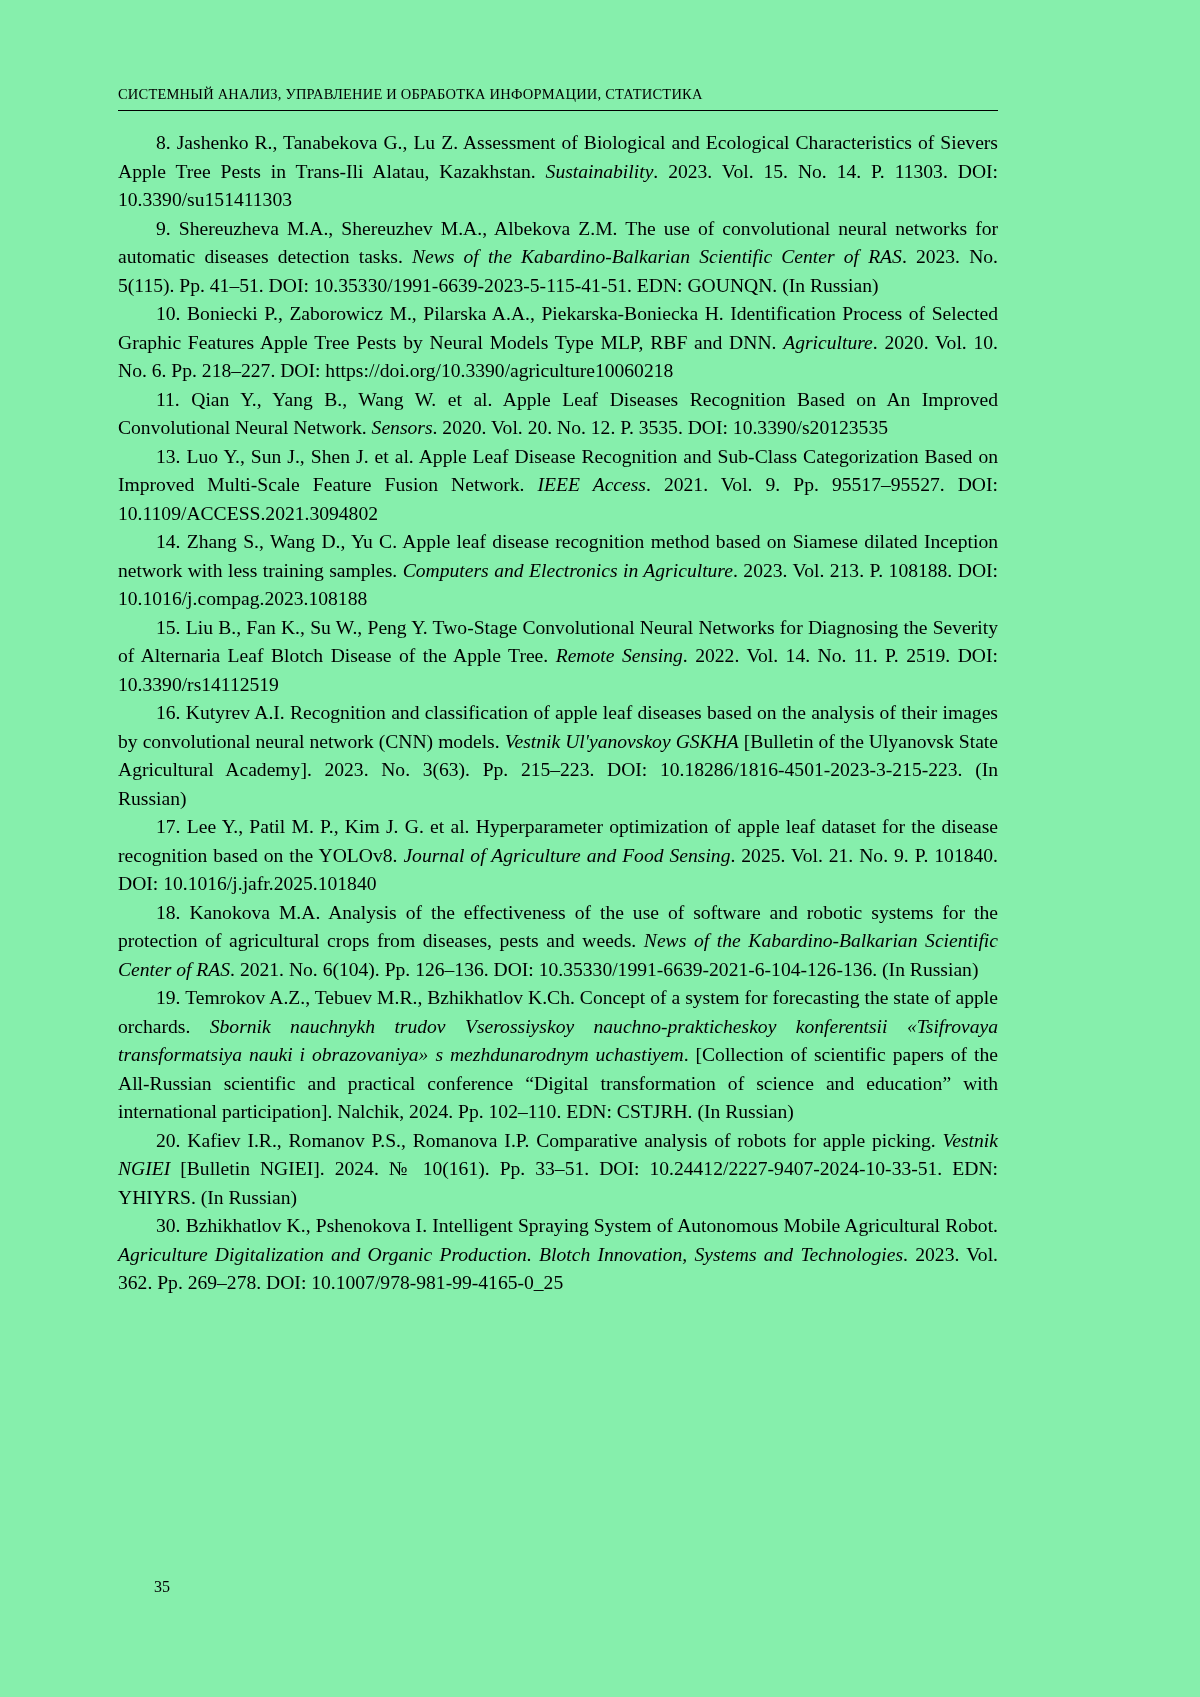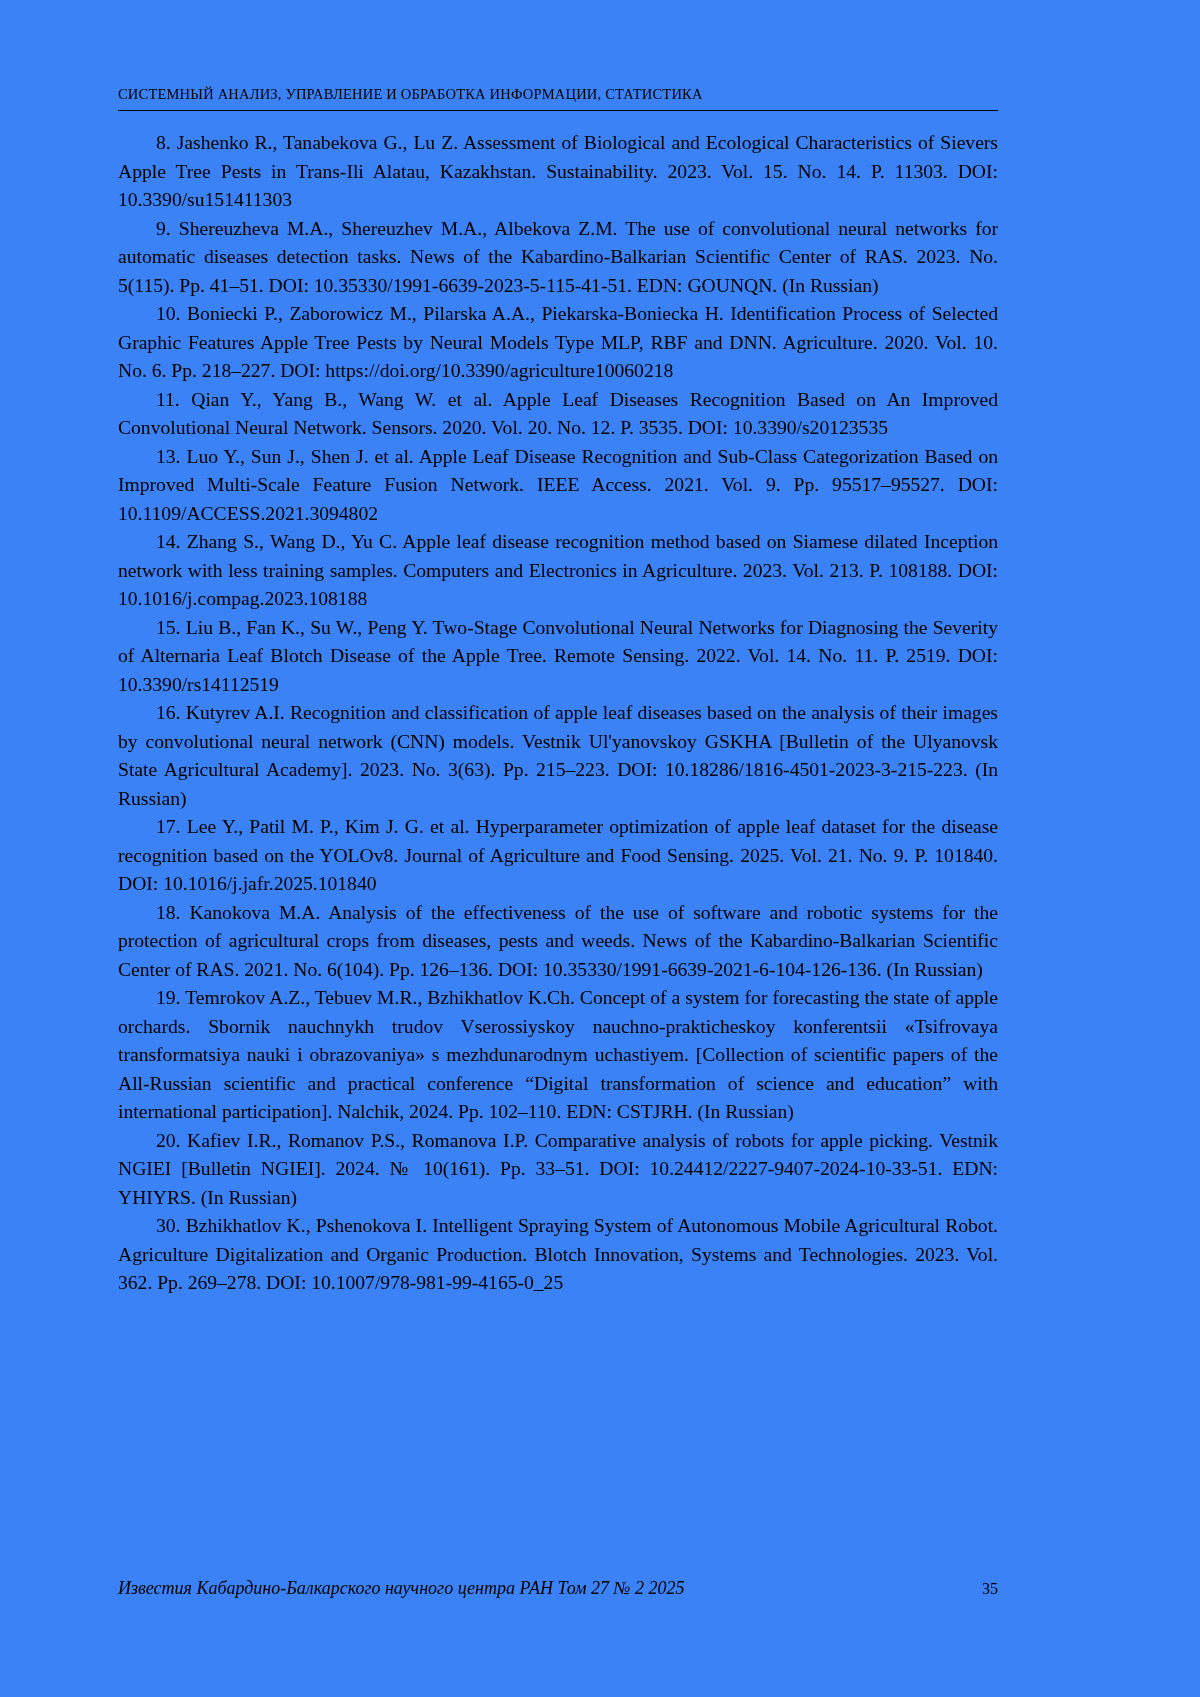--- a/index.html
+++ b/index.html
@@ -4,21 +4,21 @@
 <style>
   html, body {
     margin: 0;
     padding: 0;
     background: #ffffff;
   }
   .page {
     position: relative;
     width: 1200px;
     height: 1697px;
-    background: #3b82f6;
+    background: #86efac;
     font-family: "Liberation Serif", serif;
     color: #000000;
     box-sizing: border-box;
   }
   .content {
     position: absolute;
     left: 118px;
     top: 86px;
     width: 880px;
   }
@@ -37,20 +37,21 @@
     font-size: 19.6px;
     line-height: 1.455;
     text-align: justify;
     text-justify: inter-word;
   }
   .refs p {
     margin: 0;
     text-indent: 38px;
   }
   .refs p .it {
+    font-style: italic;
   }
   .footer {
     position: absolute;
     left: 118px;
     top: 1578px;
     width: 880px;
     display: flex;
     align-items: baseline;
     justify-content: space-between;
   }
@@ -82,17 +83,16 @@
         <p><span>16.  Kutyrev A.I. Recognition and classification of apple leaf diseases based on the analysis of their images by convolutional neural network (CNN) models. </span><span class="it">Vestnik Ul'yanovskoy GSKHA</span><span> [Bulletin of the Ulyanovsk State Agricultural Academy]. 2023. No. 3(63). Pp. 215–223. DOI: 10.18286/1816-4501-2023-3-215-223. (In Russian)</span></p>
         <p><span>17.  Lee Y., Patil M. P., Kim J. G. et al. Hyperparameter optimization of apple leaf dataset for the disease recognition based on the YOLOv8. </span><span class="it">Journal of Agriculture and Food Sensing</span><span>. 2025. Vol. 21. No. 9. P. 101840. DOI: 10.1016/j.jafr.2025.101840</span></p>
         <p><span>18.  Kanokova M.A. Analysis of the effectiveness of the use of software and robotic systems for the protection of agricultural crops from diseases, pests and weeds. </span><span class="it">News of the Kabardino-Balkarian Scientific Center of RAS</span><span>. 2021. No. 6(104). Pp. 126–136. DOI: 10.35330/1991-6639-2021-6-104-126-136. (In Russian)</span></p>
         <p><span>19.  Temrokov A.Z., Tebuev M.R., Bzhikhatlov K.Ch. Concept of a system for forecasting the state of apple orchards. </span><span class="it">Sbornik nauchnykh trudov Vserossiyskoy nauchno-prakticheskoy konferentsii «Tsifrovaya transformatsiya nauki i obrazovaniya» s mezhdunarodnym uchastiyem</span><span>. [Collection of scientific papers of the All-Russian scientific and practical conference “Digital transformation of science and education” with international participation]. Nalchik, 2024. Pp. 102–110. EDN: CSTJRH. (In Russian)</span></p>
         <p><span>20.  Kafiev I.R., Romanov P.S., Romanova I.P. Comparative analysis of robots for apple picking. </span><span class="it">Vestnik NGIEI</span><span> [Bulletin NGIEI]. 2024. № 10(161). Pp. 33–51. DOI: 10.24412/2227-9407-2024-10-33-51. EDN: YHIYRS. (In Russian)</span></p>
         <p><span>30.  Bzhikhatlov K., Pshenokova I. Intelligent Spraying System of Autonomous Mobile Agricultural Robot. </span><span class="it">Agriculture Digitalization and Organic Production. Blotch Innovation, Systems and Technologies</span><span>. 2023. Vol. 362. Pp. 269–278. DOI: 10.1007/978-981-99-4165-0_25</span></p>
       </div>
   </div>
 
   <div class="footer">
-    <div class="footer-left">Известия Кабардино-Балкарского научного центра РАН   Том 27   № 2   2025</div>
     <div class="footer-right">35</div>
   </div>
 
 </div>
 
 </body></html>

